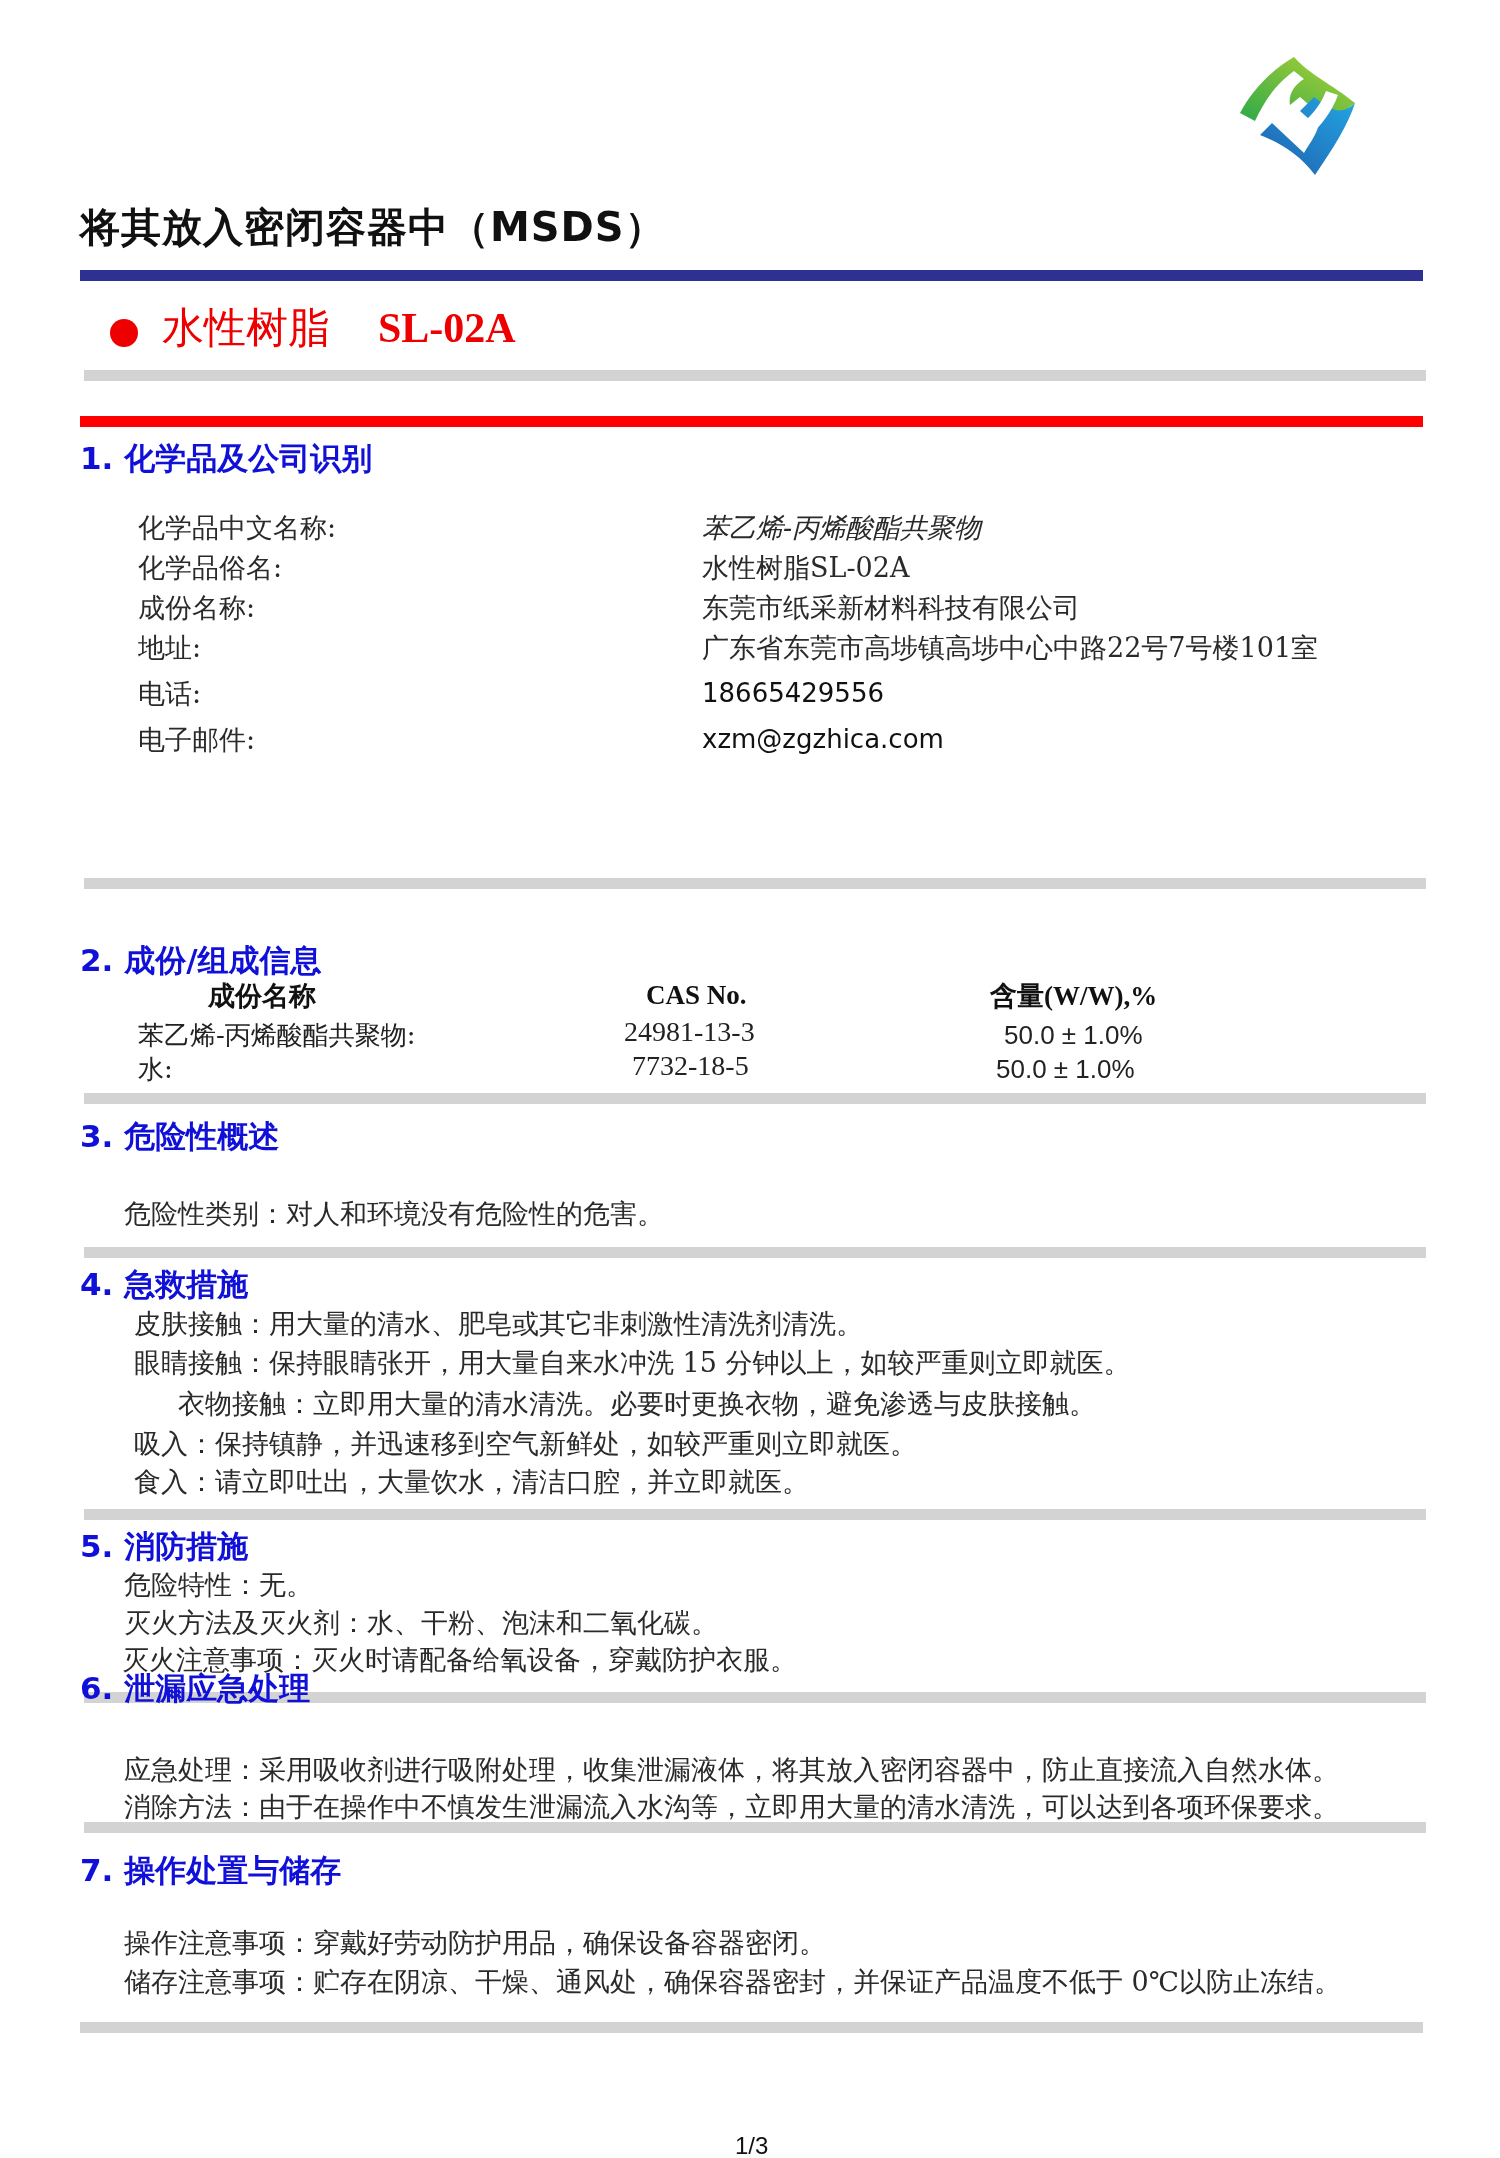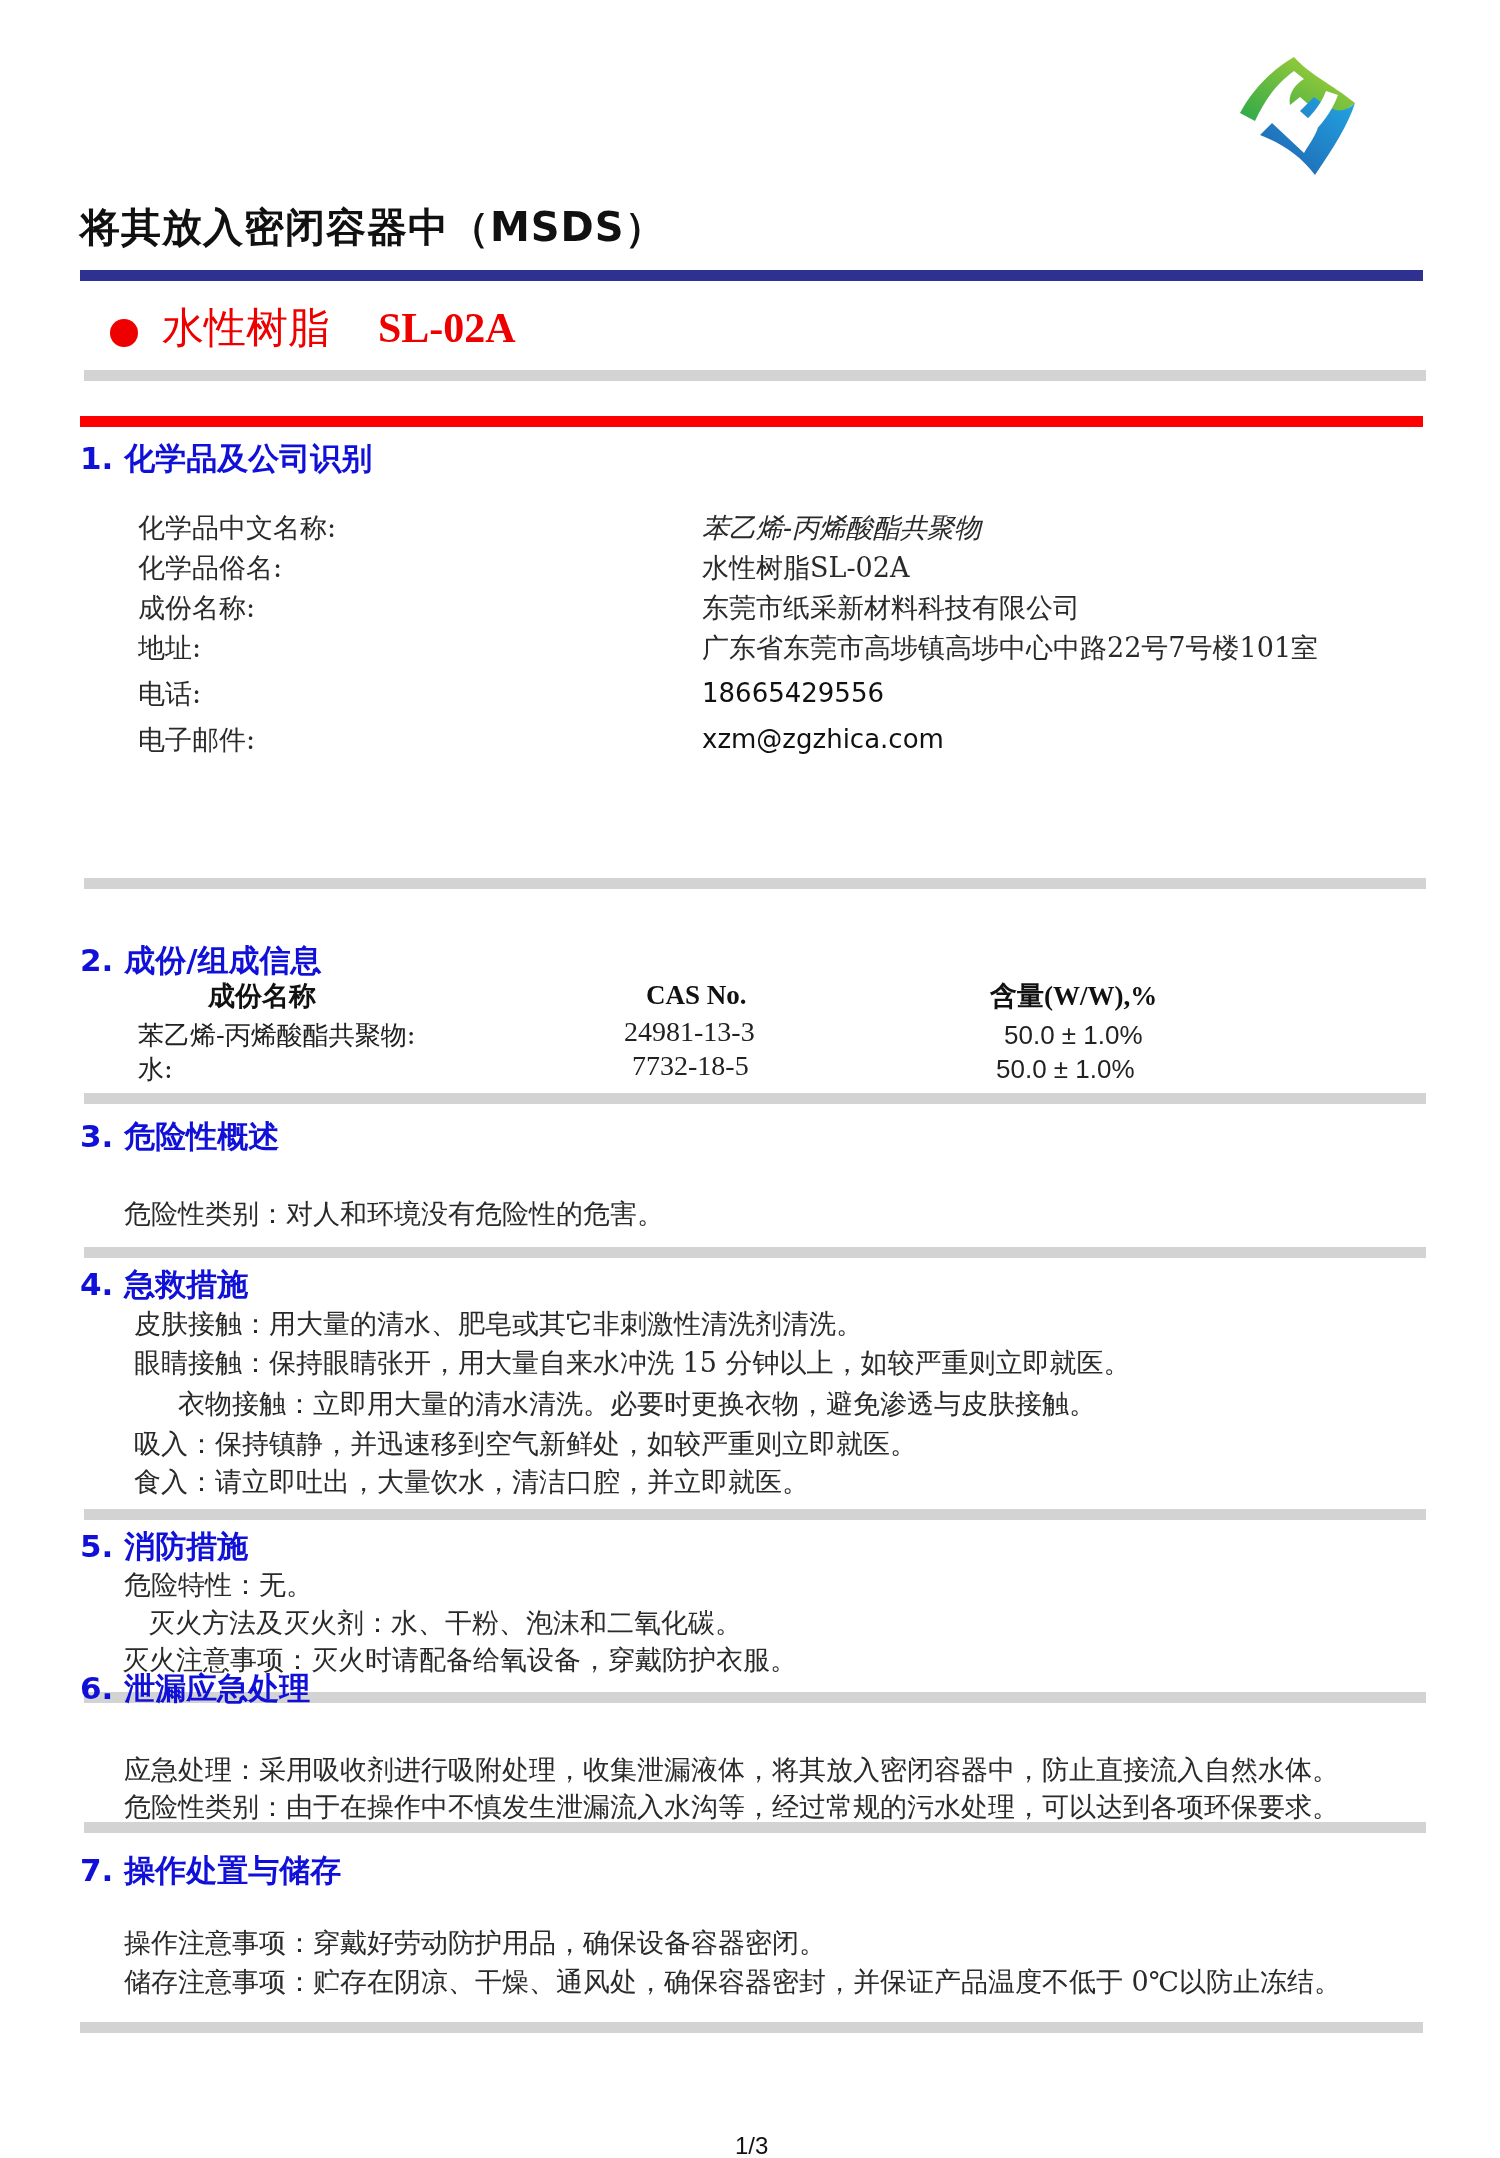--- a/index.html
+++ b/index.html
@@ -97,28 +97,28 @@
 <div class="abs body-line" style="left:134px; top:1306px;">皮肤接触：用大量的清水、肥皂或其它非刺激性清洗剂清洗。</div>
 <div class="abs body-line" style="left:134px; top:1345px;">眼睛接触：保持眼睛张开，用大量自来水冲洗 15 分钟以上，如较严重则立即就医。</div>
 <div class="abs body-line" style="left:134px; top:1386px;margin-left:44px;">衣物接触：立即用大量的清水清洗。必要时更换衣物，避免渗透与皮肤接触。</div>
 <div class="abs body-line" style="left:134px; top:1426px;">吸入：保持镇静，并迅速移到空气新鲜处，如较严重则立即就医。</div>
 <div class="abs body-line" style="left:134px; top:1464px;">食入：请立即吐出，大量饮水，清洁口腔，并立即就医。</div>
 
 <div class="abs bar-gray" style="top:1509px;"></div>
 
 <div class="abs sec-title" style="top:1526px;">5. 消防措施</div>
 <div class="abs body-line" style="left:124px; top:1567px;">危险特性：无。</div>
-<div class="abs body-line" style="left:124px; top:1605px;margin-left:24px;">灭火方法及灭火剂：水、干粉、泡沫和二氧化碳。</div>
+<div class="abs body-line" style="left:124px; top:1605px;">灭火方法及灭火剂：水、干粉、泡沫和二氧化碳。</div>
 <div class="abs body-line" style="left:122px; top:1642px;">灭火注意事项：灭火时请配备给氧设备，穿戴防护衣服。</div>
 
 <div class="abs bar-gray" style="top:1692px;"></div>
 
 <div class="abs sec-title" style="top:1668px;text-align:right;">6. 泄漏应急处理</div>
 <div class="abs body-line" style="left:124px; top:1752px;">应急处理：采用吸收剂进行吸附处理，收集泄漏液体，将其放入密闭容器中，防止直接流入自然水体。</div>
-<div class="abs body-line" style="left:124px; top:1789px;">危险性类别：由于在操作中不慎发生泄漏流入水沟等，经过常规的污水处理，可以达到各项环保要求。</div>
+<div class="abs body-line" style="left:124px; top:1789px;">消除方法：由于在操作中不慎发生泄漏流入水沟等，立即用大量的清水清洗，可以达到各项环保要求。</div>
 
 <div class="abs bar-gray" style="top:1822px;"></div>
 
 <div class="abs sec-title" style="top:1850px;">7. 操作处置与储存</div>
 <div class="abs body-line" style="left:124px; top:1925px;">操作注意事项：穿戴好劳动防护用品，确保设备容器密闭。</div>
 <div class="abs body-line" style="left:124px; top:1964px;">储存注意事项：贮存在阴凉、干燥、通风处，确保容器密封，并保证产品温度不低于 0℃以防止冻结。</div>
 
 <div class="abs bar-gray" style="top:2022px; left:80px; width:1343px;"></div>
 
 <div class="abs page-num">1/3</div>

